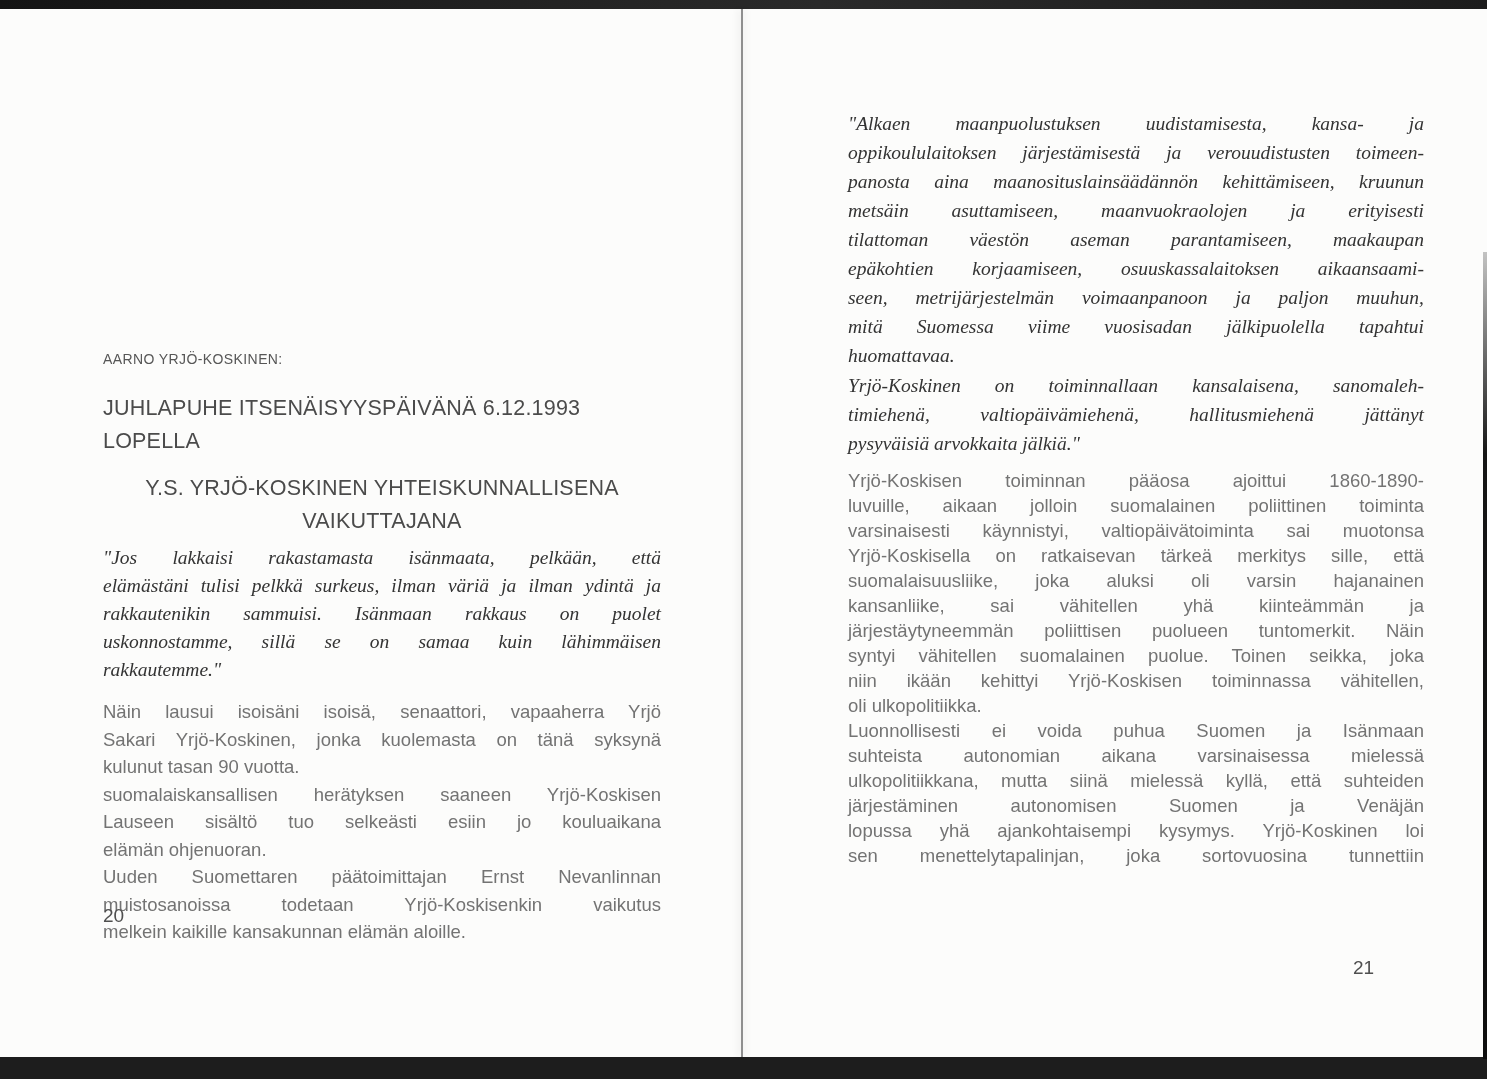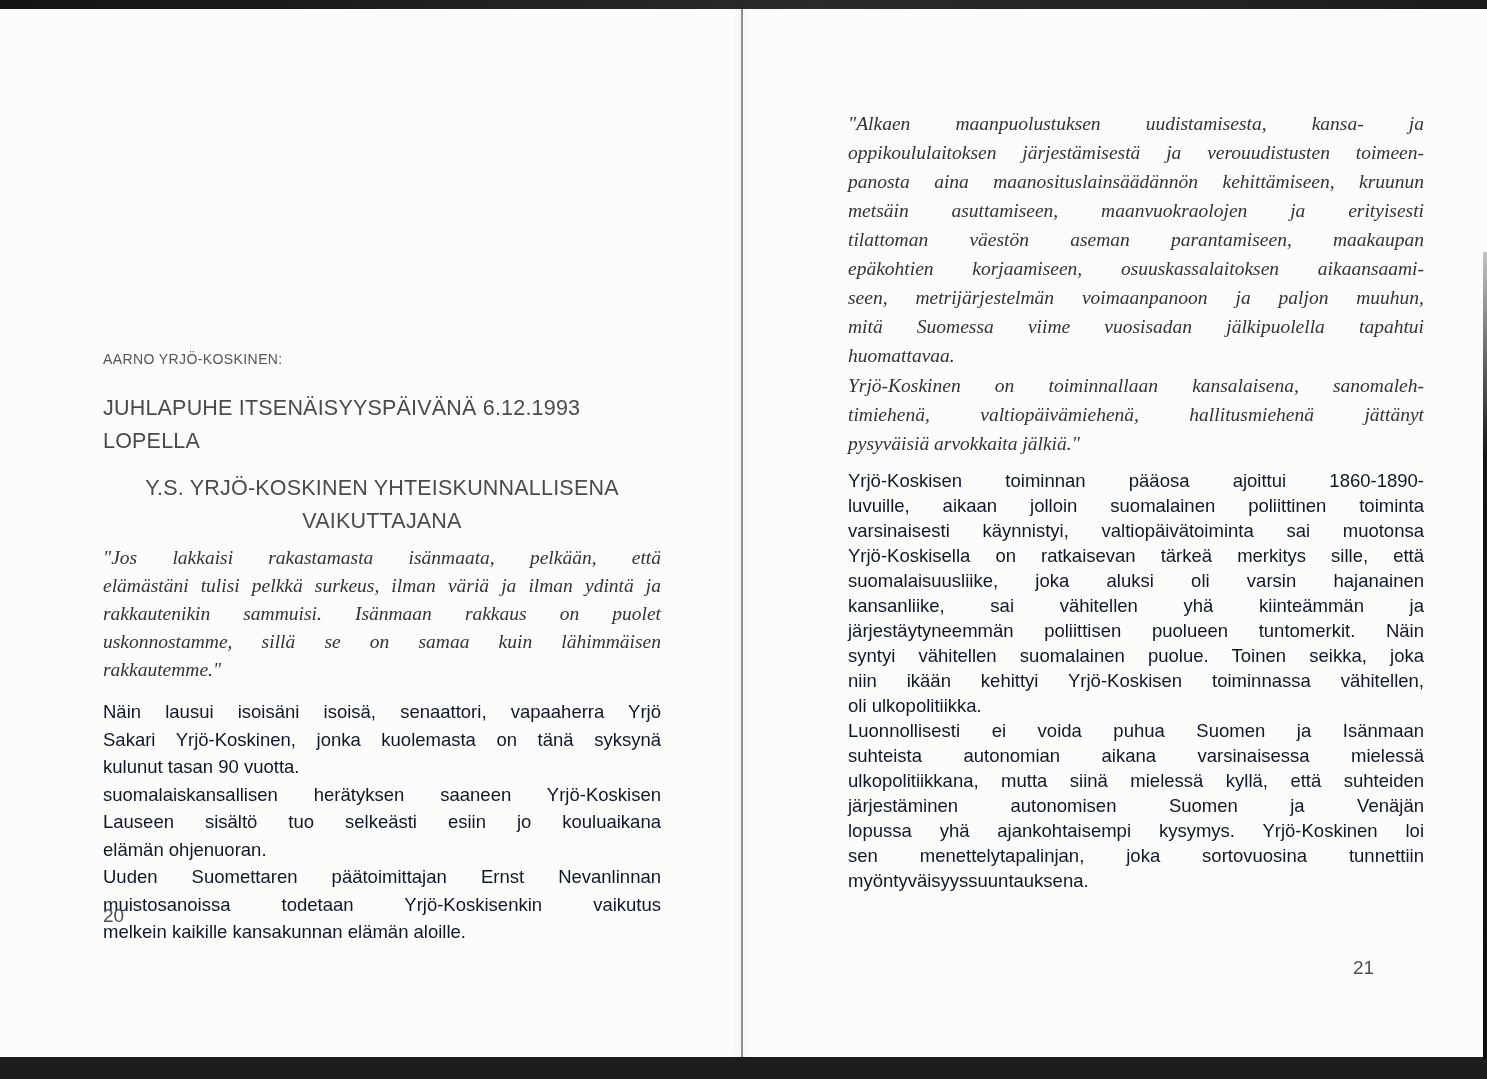--- a/index.html
+++ b/index.html
@@ -65,21 +65,21 @@
     font-style: italic;
     font-size: 19.5px;
     color: #333333;
   }
   #left-quote  { top: 544px; line-height: 28px; }
   #right-quote-1 { top: 109px; line-height: 29px; }
   #right-quote-2 { top: 371px; line-height: 29px; }
 
   .body-text {
     font-size: 18.5px;
-    color: #0f172a;
+    color: #737373;
   }
   #left-body  { top: 698px; line-height: 27.5px; }
   #right-body { top: 468px; line-height: 25px; }
 
   .page-number { font-size: 19px; color: #4f4f4f; }
   #page-number-left  { top: 905px; }
   #page-number-right { top: 957px; padding-left: 505px; }
 </style>
 </head>
 <body>
@@ -169,20 +169,19 @@
           <div class="jline">niin ikään kehittyi Yrjö-Koskisen toiminnassa vähitellen,</div>
           <div class="jline jlast">oli ulkopolitiikka.</div>
         </div>
       <div class="justified">
           <div class="jline">Luonnollisesti ei voida puhua Suomen ja Isänmaan</div>
           <div class="jline">suhteista autonomian aikana varsinaisessa mielessä</div>
           <div class="jline">ulkopolitiikkana, mutta siinä mielessä kyllä, että suhteiden</div>
           <div class="jline">järjestäminen autonomisen Suomen ja Venäjän</div>
           <div class="jline">lopussa yhä ajankohtaisempi kysymys. Yrjö-Koskinen loi</div>
           <div class="jline">sen menettelytapalinjan, joka sortovuosina tunnettiin</div>
-          <div class="jline jlast">myöntyväisyyssuuntauksena.</div>
         </div>
     </div>
 
     <div class="block page-number" id="page-number-right">21</div>
   </div>
 
 </div>
 
 </body></html>

